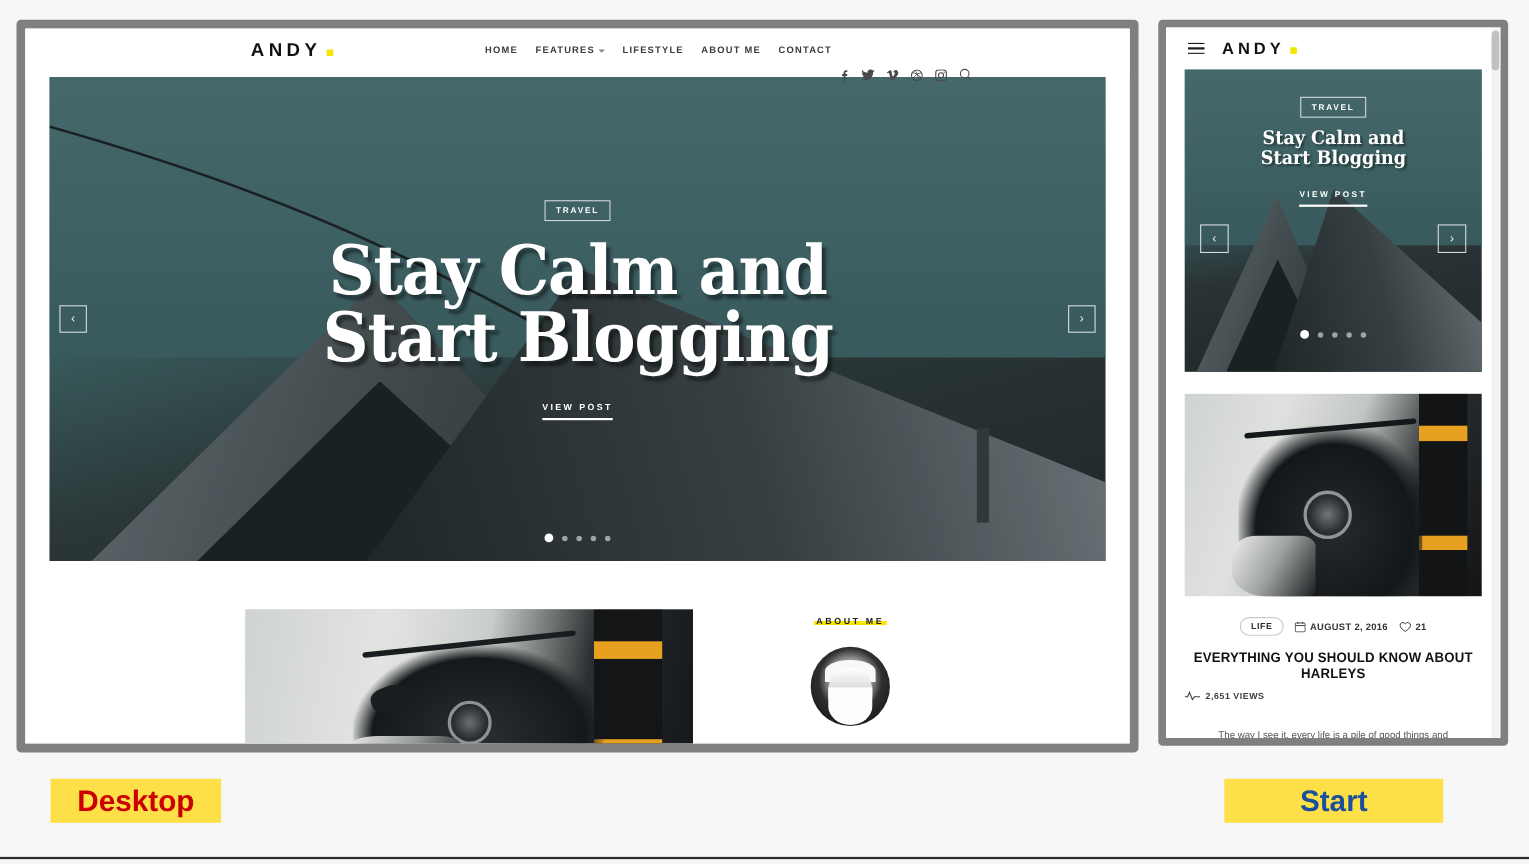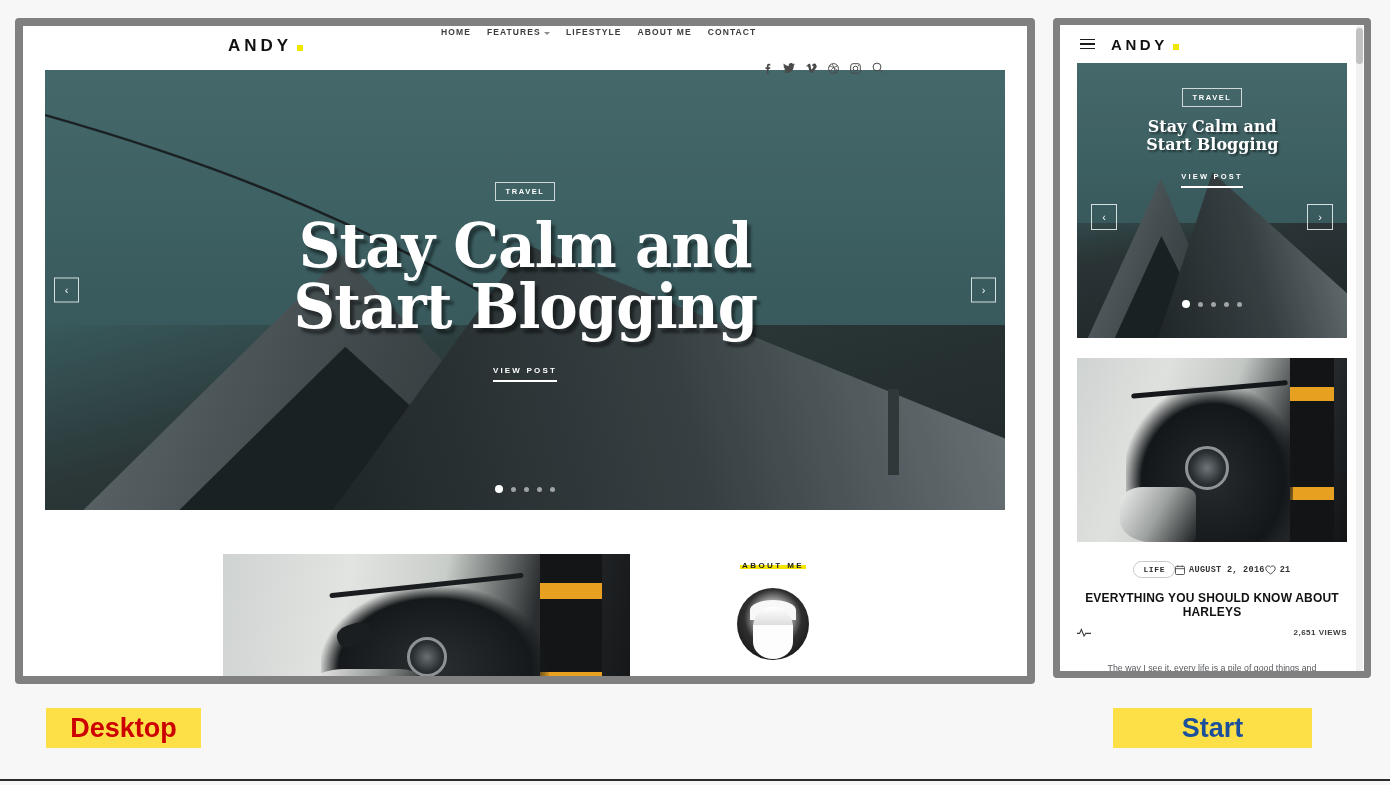--- a/index.html
+++ b/index.html
@@ -37,21 +37,21 @@
     position: absolute; left: 205px; top: 10px;
     display: flex; align-items: baseline; gap: 5px;
   }
   .logo-text {
     font-family: "Liberation Sans", sans-serif;
     font-size: 17px; font-weight: 700;
     letter-spacing: 4px; color: #111;
   }
   .logo-dot { width: 6px; height: 6px; background: #f2e500; display: inline-block; }
   .dnav .menu {
-    position: absolute; left: 418px; top: 1px;
+    position: absolute; left: 418px; top: 14px;
     display: flex; gap: 16px; align-items: flex-end;
   }
   .menu-item {
     font-size: 8.5px; font-weight: 700; letter-spacing: 1.1px;
     color: #3c3c3c; white-space: nowrap;
     display: flex; align-items: center; gap: 3px;
   }
   .chev { display: inline-block; width: 0; height: 0;
           border-left: 3px solid transparent; border-right: 3px solid transparent;
           border-top: 3px solid #8a8a8a; position: relative; top: 1px; }
@@ -248,34 +248,34 @@
   .mpost-bar { position: absolute; left: 20%; top: 16%; width: 58%; height: 5px;
     background: #15181a; transform: rotate(-5deg); border-radius: 3px; }
   .mpost-lamp { position: absolute; left: 48%; top: 48%; width: 44px; height: 44px; border-radius: 50%;
     background: radial-gradient(circle,#70757a 0%,#2c3134 58%,#15181a 100%); border: 3px solid #8f9499;
     transform: translateX(-50%); }
   .mpost-seat { position: absolute; left: 16%; bottom: 0; width: 28%; height: 30%;
     background: linear-gradient(120deg,#eef0ee 0%,#9da19f 50%,#1d2022 100%); border-radius: 30% 18% 8% 40%; }
 
   .mmeta {
     display: flex; justify-content: center;
-    margin-top: 19px; font-size: 8.5px; color: #3a3a3a; font-family: Liberation Mono, monospace;
+    gap: 10px; margin-top: 19px; font-size: 8.5px; color: #3a3a3a;
   }
   .pill {
     border: 1px solid #c9c9c9; border-radius: 11px; padding: 3px 9px;
     font-size: 8px; font-weight: 700; letter-spacing: .6px; color: #2c2c2c;
   }
   .meta-item { display: flex; align-items: center; gap: 4px; font-weight: 700; letter-spacing: .3px; color: #333; }
   .meta-item svg { display: block; }
   .mtitle {
     margin-top: 13px; text-align: center; font-size: 12.5px; font-weight: 700;
     letter-spacing: .2px; color: #111; transform: scaleX(.96);
   }
   .mviews {
-    margin-top: 9px; display: flex; align-items: center; justify-content: space-between;
+    margin-top: 9px; display: flex; align-items: center; justify-content: flex-start;
     gap: 5px; font-size: 8px; font-weight: 700; letter-spacing: .5px; color: #3c3c3c;
   }
   .mexcerpt {
     margin-top: 24px; text-align: center; font-size: 8.8px; color: #56585c; line-height: 1.7;
   }
 
   
   .mscroll {
     position: absolute; right: 1px; top: 1px; width: 7px; height: 660px;
     background: #f1f1f1; z-index: 20;

